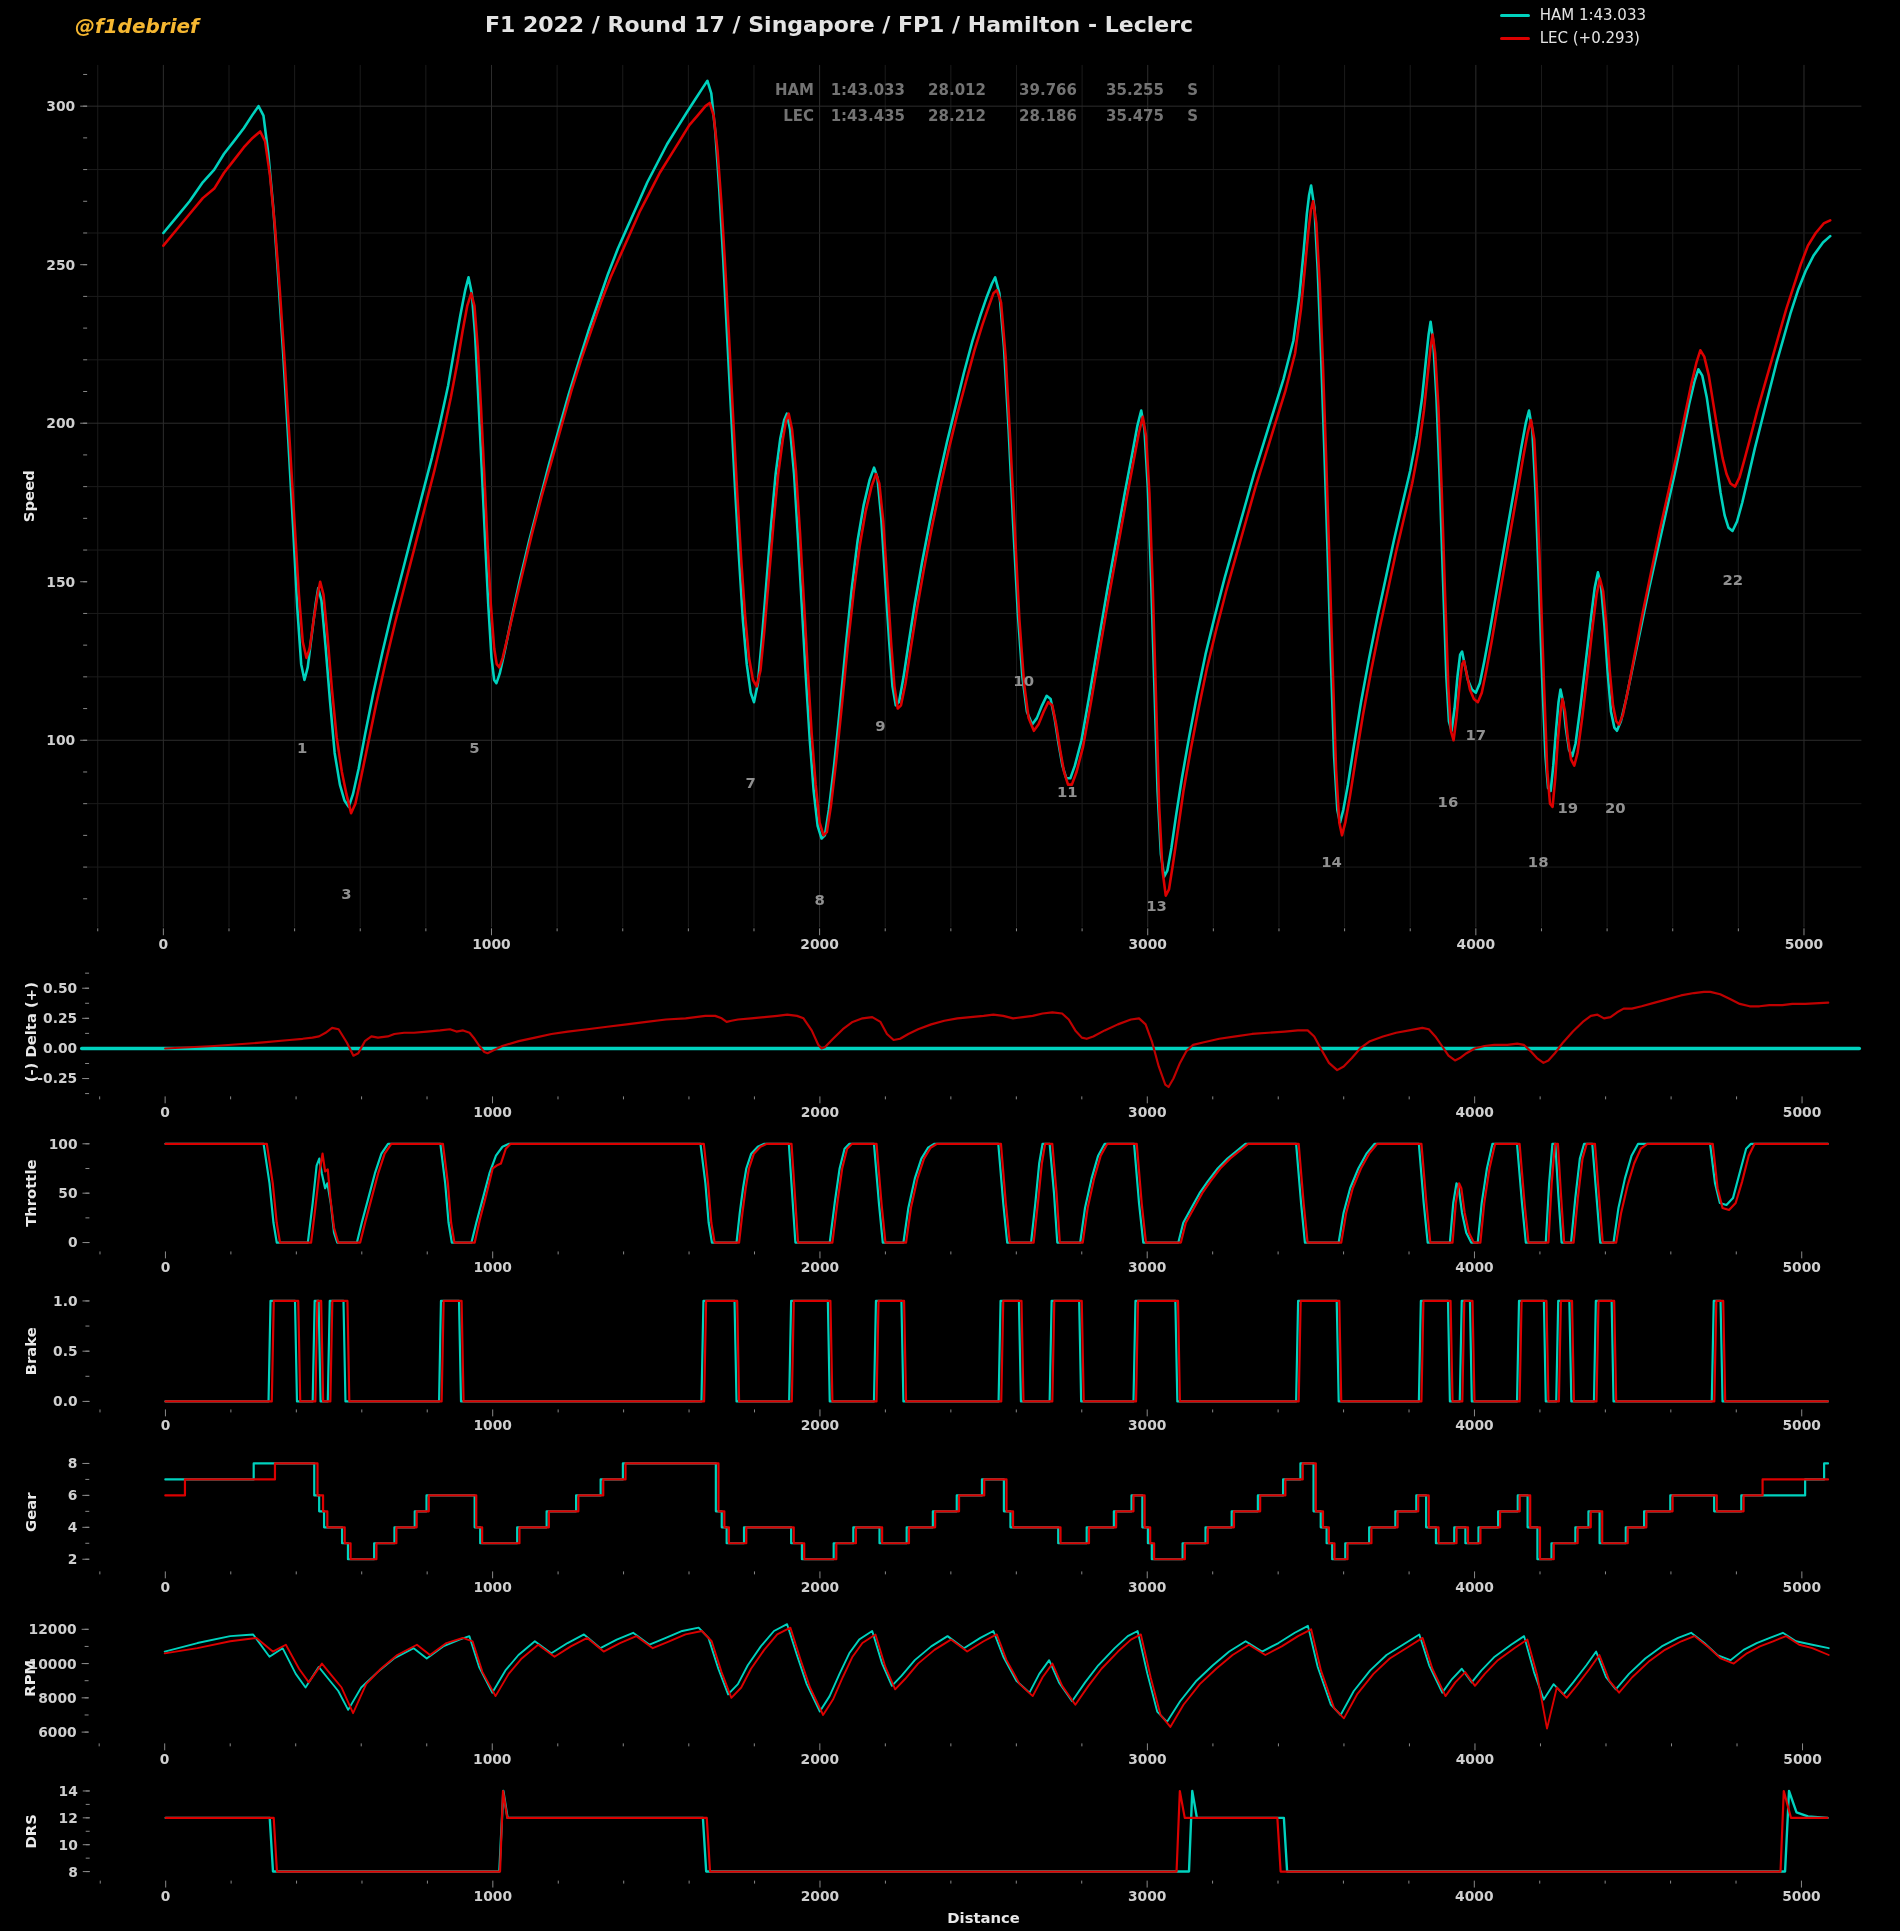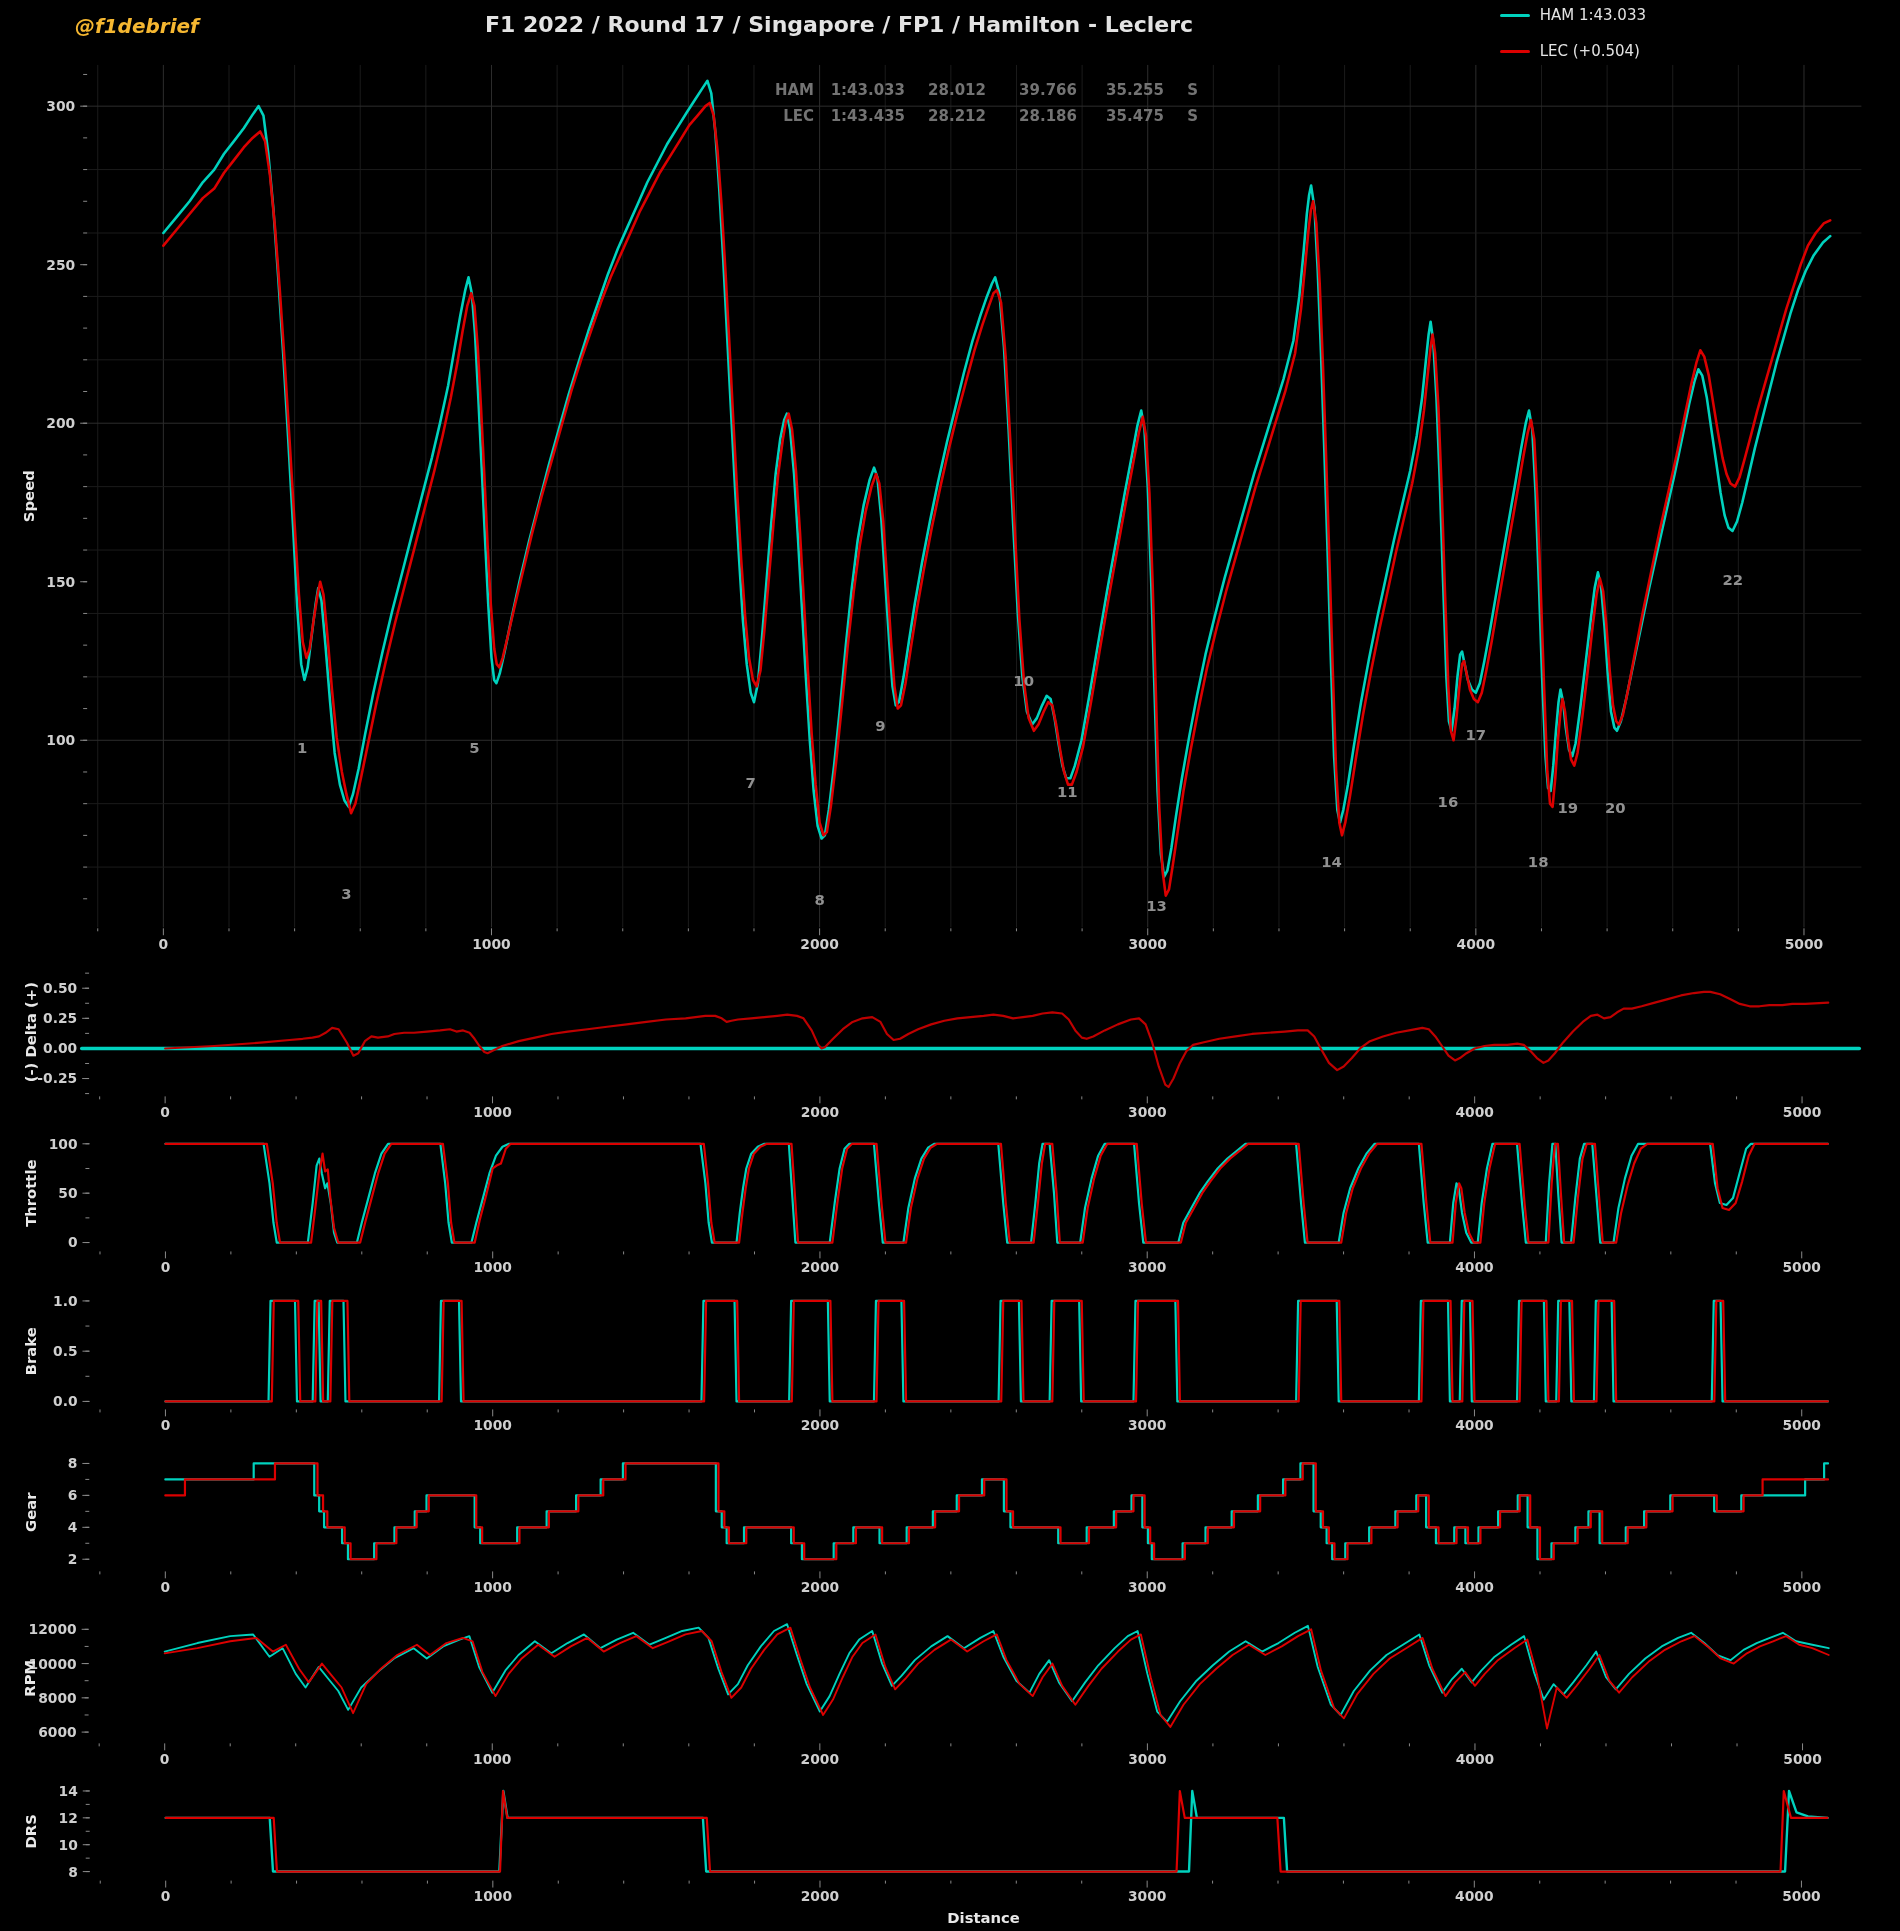--- a/index.html
+++ b/index.html
@@ -1,21 +1,21 @@
 <!DOCTYPE html>
 <html><head>
 <meta charset="utf-8">
 <style>
   html,body{margin:0;padding:0;background:#000;}
   body{width:1901px;height:1932px;overflow:hidden;font-family:"DejaVu Sans",sans-serif;}
   .page{position:relative;width:1674px;height:1932px;background:#000;}
   header{position:relative;height:55px;}
   .watermark{position:absolute;left:75px;top:14px;font-size:20px;font-weight:bold;font-style:italic;color:#F5B731;}
   .page-title{position:absolute;left:4px;right:0;top:12px;text-align:center;font-size:22px;font-weight:bold;color:#e3e3e3;}
-  .legend{position:absolute;right:28px;top:6px;display:flex;flex-direction:column;gap:18px;}
+  .legend{position:absolute;right:28px;top:6px;display:flex;flex-direction:column;gap:5px;}
   .legend-item{display:flex;align-items:center;gap:10px;}
   .legend-swatch{width:30px;height:3px;border-radius:2px;}
   .legend-label{font-size:15px;color:#e3e3e3;}
   #charts{position:relative;}
   .chart-wrap{position:relative;}
   svg{display:block;}
   svg text{font-family:"DejaVu Sans",sans-serif;font-weight:bold;}
   .stats{position:absolute;left:772px;top:22px;}
   .stats-row{display:grid;grid-template-columns:42px 91px 81px 91px 87px 34px;height:26px;align-items:center;}
   .stats-cell{text-align:right;font-size:15px;font-weight:bold;color:#737373;}
@@ -27,21 +27,21 @@
   <header>
     <div class="watermark">@f1debrief</div>
     <div class="page-title">F1 2022 / Round 17 / Singapore / FP1 / Hamilton - Leclerc</div>
     <div class="legend" id="legend">
         <div class="legend-item">
           <div class="legend-swatch" style="background: rgb(0, 210, 190);"></div>
           <div class="legend-label">HAM 1:43.033</div>
         </div>
         <div class="legend-item">
           <div class="legend-swatch" style="background: rgb(220, 0, 0);"></div>
-          <div class="legend-label">LEC (+0.504)</div>
+          <div class="legend-label">LEC (+0.293)</div>
         </div>
       </div>
   </header>
   <div id="charts">
       <div class="chart-wrap">
         <svg width="1901" height="910" viewBox="0 0 1920 919">
           <line x1="98.72" x2="98.72" y1="10" y2="881" stroke="#1b1b1b" stroke-width="1"></line>
           <line x1="165" x2="165" y1="10" y2="881" stroke="#2e2e2e" stroke-width="1"></line>
           <line x1="231.28" x2="231.28" y1="10" y2="881" stroke="#1b1b1b" stroke-width="1"></line>
           <line x1="297.56" x2="297.56" y1="10" y2="881" stroke="#1b1b1b" stroke-width="1"></line>

